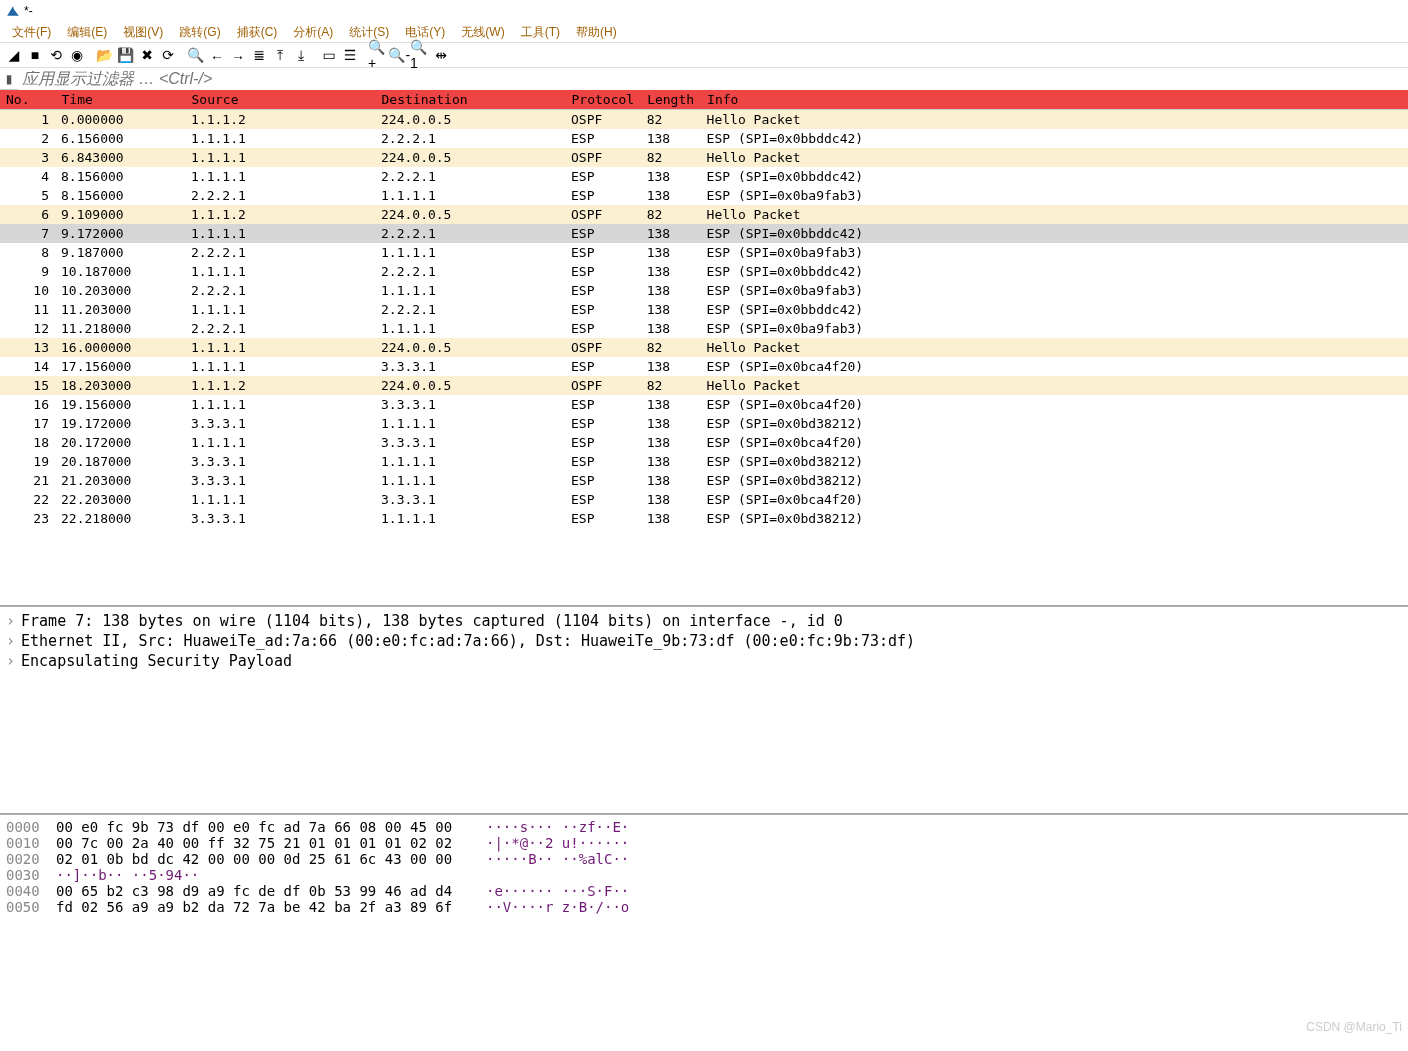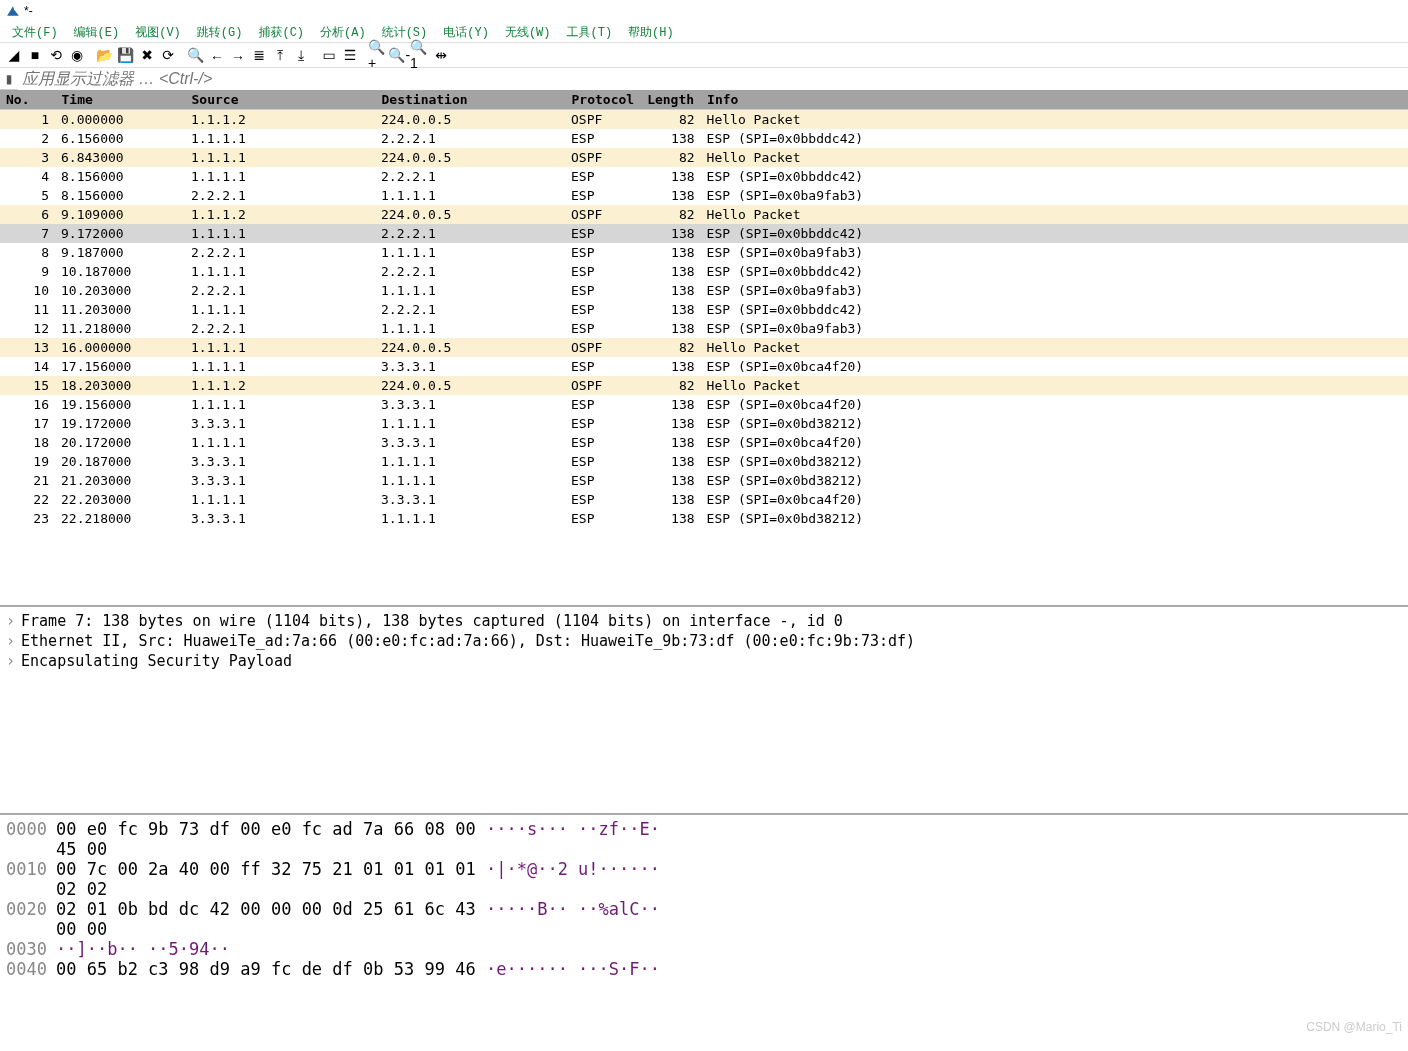--- a/index.html
+++ b/index.html
@@ -1,42 +1,42 @@
 <!DOCTYPE html>
 <html><head>
 <meta charset="utf-8">
 <style>
 * { margin: 0; padding: 0; box-sizing: border-box; }
 body { font-family: "Microsoft YaHei", sans-serif; font-size: 12px; background: #fff; width: 1408px; height: 1051px; overflow: hidden; }
 .titlebar { display: flex; align-items: center; padding: 2px 6px; height: 22px; }
 .shark-icon { width: 14px; height: 14px; margin-right: 4px; }
-.menubar { display: flex; padding: 2px 6px; gap: 4px; height: 20px; color: #15803d; font-family: Liberation Mono, monospace; }
+.menubar { display: flex; padding: 2px 6px; gap: 4px; height: 20px; color: #a16207; }
 .menu-item { padding: 0 6px; cursor: default; }
 .toolbar { display: flex; align-items: center; padding: 2px 4px; gap: 1px; border-top: 1px solid #ddd; border-bottom: 1px solid #ddd; height: 26px; }
 .tbtn { width: 20px; height: 20px; display: flex; align-items: center; justify-content: center; cursor: default; font-size: 14px; }
 .tsep { width: 6px; }
 .filterbar { display: flex; align-items: center; border-bottom: 1px solid #ccc; height: 22px; }
 .filter-icon { width: 18px; text-align: center; color: #555; }
 .filter-input { flex: 1; border: none; outline: none; padding: 2px 4px; font-size: 16px; color: #7f1d1d; font-style: italic; }
 .packets { height: 515px; overflow-y: auto; font-family: Consolas, monospace; font-size: 13px; }
 .packets table { width: 100%; border-collapse: collapse; }
-.packets th { text-align: left; font-weight: bold; padding: 2px 6px; border-bottom: 1px solid #ccc; background: #a3a3a3; border-right: 1px solid transparent; }
+.packets th { text-align: left; font-weight: normal; padding: 2px 6px; border-bottom: 1px solid #ccc; background: #ef4444; border-right: 1px solid transparent; }
 .packets td { padding: 2px 6px; white-space: nowrap; }
 .packets tr.ospf td { background: #fbf0d2; }
 .packets tr.selected td { background: #d6d6d6; }
 .col-no { width: 55px; text-align: right; }
 .col-time { width: 130px; }
 .col-src { width: 190px; }
 .col-dst { width: 190px; }
 .col-proto { width: 70px; }
-.col-len { width: 55px; text-align: right; }
+.col-len { width: 55px; }
 .details { border-top: 2px solid #aaa; border-bottom: 2px solid #aaa; height: 210px; background: #fff; padding: 4px 6px; font-family: Consolas, monospace; font-size: 15px; overflow-y: auto; }
 .detail-line { padding: 1px 0; }
 .caret { color: #888; margin-right: 6px; }
-.bytes { height: 160px; overflow-y: auto; font-family: Consolas, monospace; font-size: 17px; padding: 4px 6px; }
+.bytes { height: 160px; overflow-y: auto; font-family: Consolas, monospace; font-size: 14px; padding: 4px 6px; }
 .byte-line { display: flex; }
 .byte-off { width: 50px; color: #888; }
 .byte-hex { width: 430px; }
 .byte-asc { color: #701a75; }
 .watermark { position: fixed; bottom: 17px; right: 6px; color: #ccc; font-size: 12px; }
 </style>
 </head>
 <body>
 
 <div class="titlebar">

